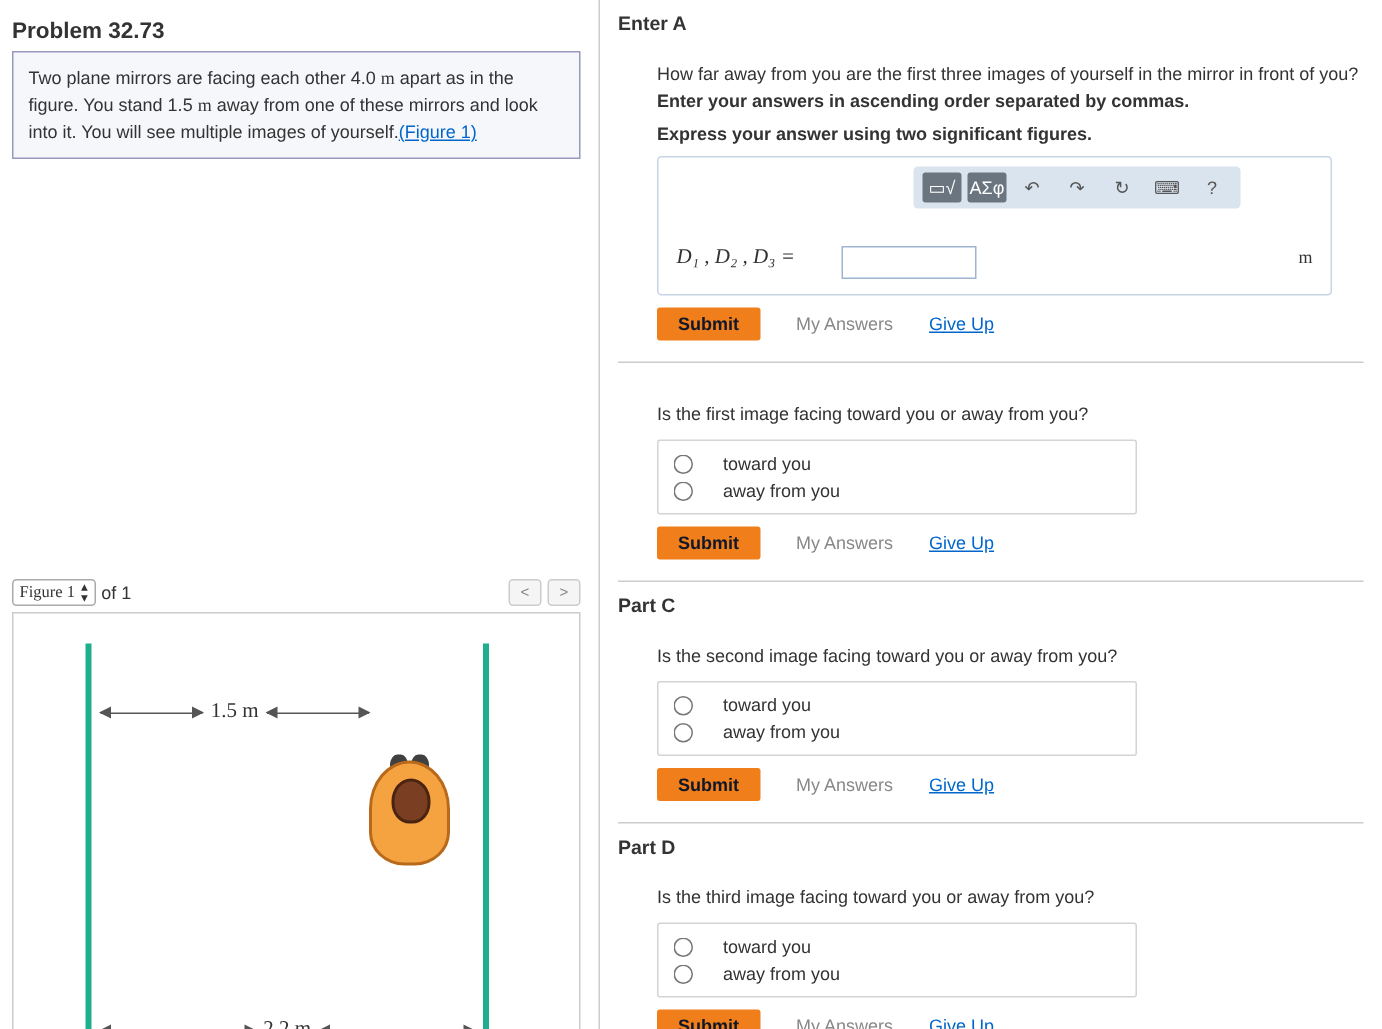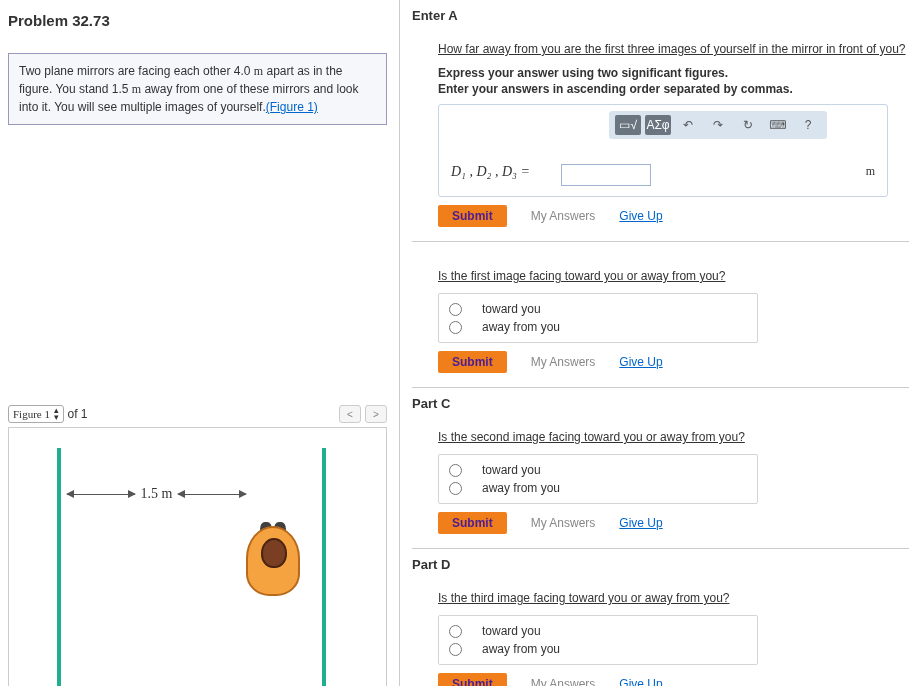--- a/index.html
+++ b/index.html
@@ -1,20 +1,20 @@
 <!DOCTYPE html>
 <html><head>
 <meta charset="utf-8">
 <style>
   * { box-sizing: border-box; }
   body { margin:0; font-family: Arial, Helvetica, sans-serif; font-size:12px; color:#333; background:#fff; }
   .page { display:flex; width:921px; }
   .left-col { width:400px; padding:8px 12px 8px 8px; border-right:1px solid #ccc; }
   .right-col { flex:1; padding:0 12px 8px 12px; }
-  .problem-title { font-size:15px; font-weight:bold; margin:4px 0 24px 0; }
+  .problem-title { font-size:15px; font-weight:bold; margin:4px 0 5px 0; }
   .problem-box { border:1px solid #99b; background:#f6f7fb; padding:8px 10px; line-height:1.5; }
   .problem-box a { color:#0066cc; }
   .fig-nav { margin-top:280px; display:flex; align-items:center; gap:4px; }
   .fig-select { border:1px solid #aaa; border-radius:3px; padding:1px 4px; background:#fff; display:flex; align-items:center; gap:4px; font-size:11px;font-family:Liberation Serif, serif; }
   .fig-updown { font-size:9px; line-height:7px; }
   .fig-arrow { width:22px; height:18px; border:1px solid #ccc; background:#f5f5f5; border-radius:3px; display:flex; align-items:center; justify-content:center; font-size:10px; color:#888; }
   .figure-area { margin-top:4px; border:1px solid #ccc; background:#fff; height:316px; position:relative; padding:12px; }
   .mirror-l, .mirror-r { position:absolute; top:20px; bottom:14px; width:4px; background:#1fae8e; }
   .mirror-l { left:48px; } .mirror-r { right:60px; }
   .dim-row { position:absolute; left:58px; right:70px; display:flex; align-items:center; }
@@ -27,32 +27,32 @@
   .top-dim .dim-line:last-child { visibility:hidden; flex:0 0 70px; }
   .bot-dim { bottom:28px; }
   .overhead-person { position:absolute; top:80px; right:78px; width:70px; height:100px; }
   .person-body { position:absolute; left:8px; top:18px; width:54px; height:70px; background:#f5a341; border:2px solid #b86a1a; border-radius:32px 32px 28px 28px / 38px 38px 26px 26px; }
   .person-head { position:absolute; left:23px; top:30px; width:26px; height:30px; background:#7a3f22; border:2px solid #4a2410; border-radius:50% 50% 46% 46%; }
   .person-sh-l, .person-sh-r { position:absolute; top:14px; width:12px; height:18px; background:#404040; border-radius:40% 40% 50% 50%; }
   .person-sh-l { left:22px; } .person-sh-r { right:22px; }
   .part { border-bottom:1px solid #ccc; padding:8px 0 14px 0; }
   .part:last-child { border-bottom:none; }
   .part-label { font-weight:bold; font-size:13px; margin-bottom:6px; }
-  .q-text { margin:19px 0 10px 26px;text-decoration:underline; }
+  .q-text { margin:19px 0 10px 26px; }
   .hint-text { margin:0 0 8px 26px; font-weight:bold; font-size:12px; }
   .answer-panel { margin-left:26px; border:1px solid #c6d4e4; border-radius:3px; background:#fff; padding:12px 12px 10px 12px; width:450px; position:relative; }
   .toolbar { position:absolute; top:6px; left:170px; display:flex; gap:4px; align-items:center; background:#d9e4ef; padding:4px 6px; border-radius:3px; }
   .tb-btn { width:26px; height:20px; display:flex; align-items:center; justify-content:center; font-size:12px; color:#555; border-radius:2px; cursor:pointer; }
   .tb-btn.dark { background:#6a7580; color:#fff; }
   .answer-row { display:flex; margin-top:47px;gap:25px; }
   .var-label { font-family:"Times New Roman", serif; font-style:italic; font-size:14px; margin-right:6px; }
   .answer-input { width:90px; height:22px; border:1px solid #9fb5cf; background:#fff; }
   .unit { margin-left:auto; font-family:"Times New Roman", serif; }
   .actions-row { margin:8px 0 0 26px; display:flex; align-items:center; gap:24px; font-size:12px; }
-  .submit-btn { background:#f07e1a; color:#4c1d95; font-weight:bold; border:none; padding:4px 14px; border-radius:2px; cursor:pointer; font-size:12px; }
+  .submit-btn { background:#f07e1a; color:#0f172a; font-weight:bold; border:none; padding:4px 14px; border-radius:2px; cursor:pointer; font-size:12px; }
   .my-answers { color:#888; }
   .giveup { color:#0066cc; text-decoration:underline; cursor:pointer; }
   .choice-panel { margin-left:26px; border:1px solid #d4d4d4; border-radius:2px; width:320px; padding:6px 10px; }
   .choice-row { display:flex; align-items:center; gap:20px; padding:2px 0; }
   .choice-row input { margin:0; }
 </style>
 </head>
 <body>
 
 <div class="page">
@@ -95,22 +95,22 @@
         <div class="dim-line"></div>
       </div>
     </div>
   </div>
 
   <div class="right-col">
 
     <div class="part">
       <div class="part-label">Enter A</div>
       <div class="q-text">How far away from you are the first three images of yourself in the mirror in front of you?</div>
+      <div class="hint-text" style="margin-top:-6px">Enter your answers in ascending order separated by commas.</div>
       <div class="hint-text">Express your answer using two significant figures.</div>
-      <div class="hint-text" style="margin-top:-6px">Enter your answers in ascending order separated by commas.</div>
       <div class="answer-panel">
         <div class="toolbar">
           <div class="tb-btn dark">▭<span>√</span></div>
           <div class="tb-btn dark">ΑΣφ</div>
           <div class="tb-btn">↶</div>
           <div class="tb-btn">↷</div>
           <div class="tb-btn">↻</div>
           <div class="tb-btn">⌨</div>
           <div class="tb-btn">?</div>
         </div>

